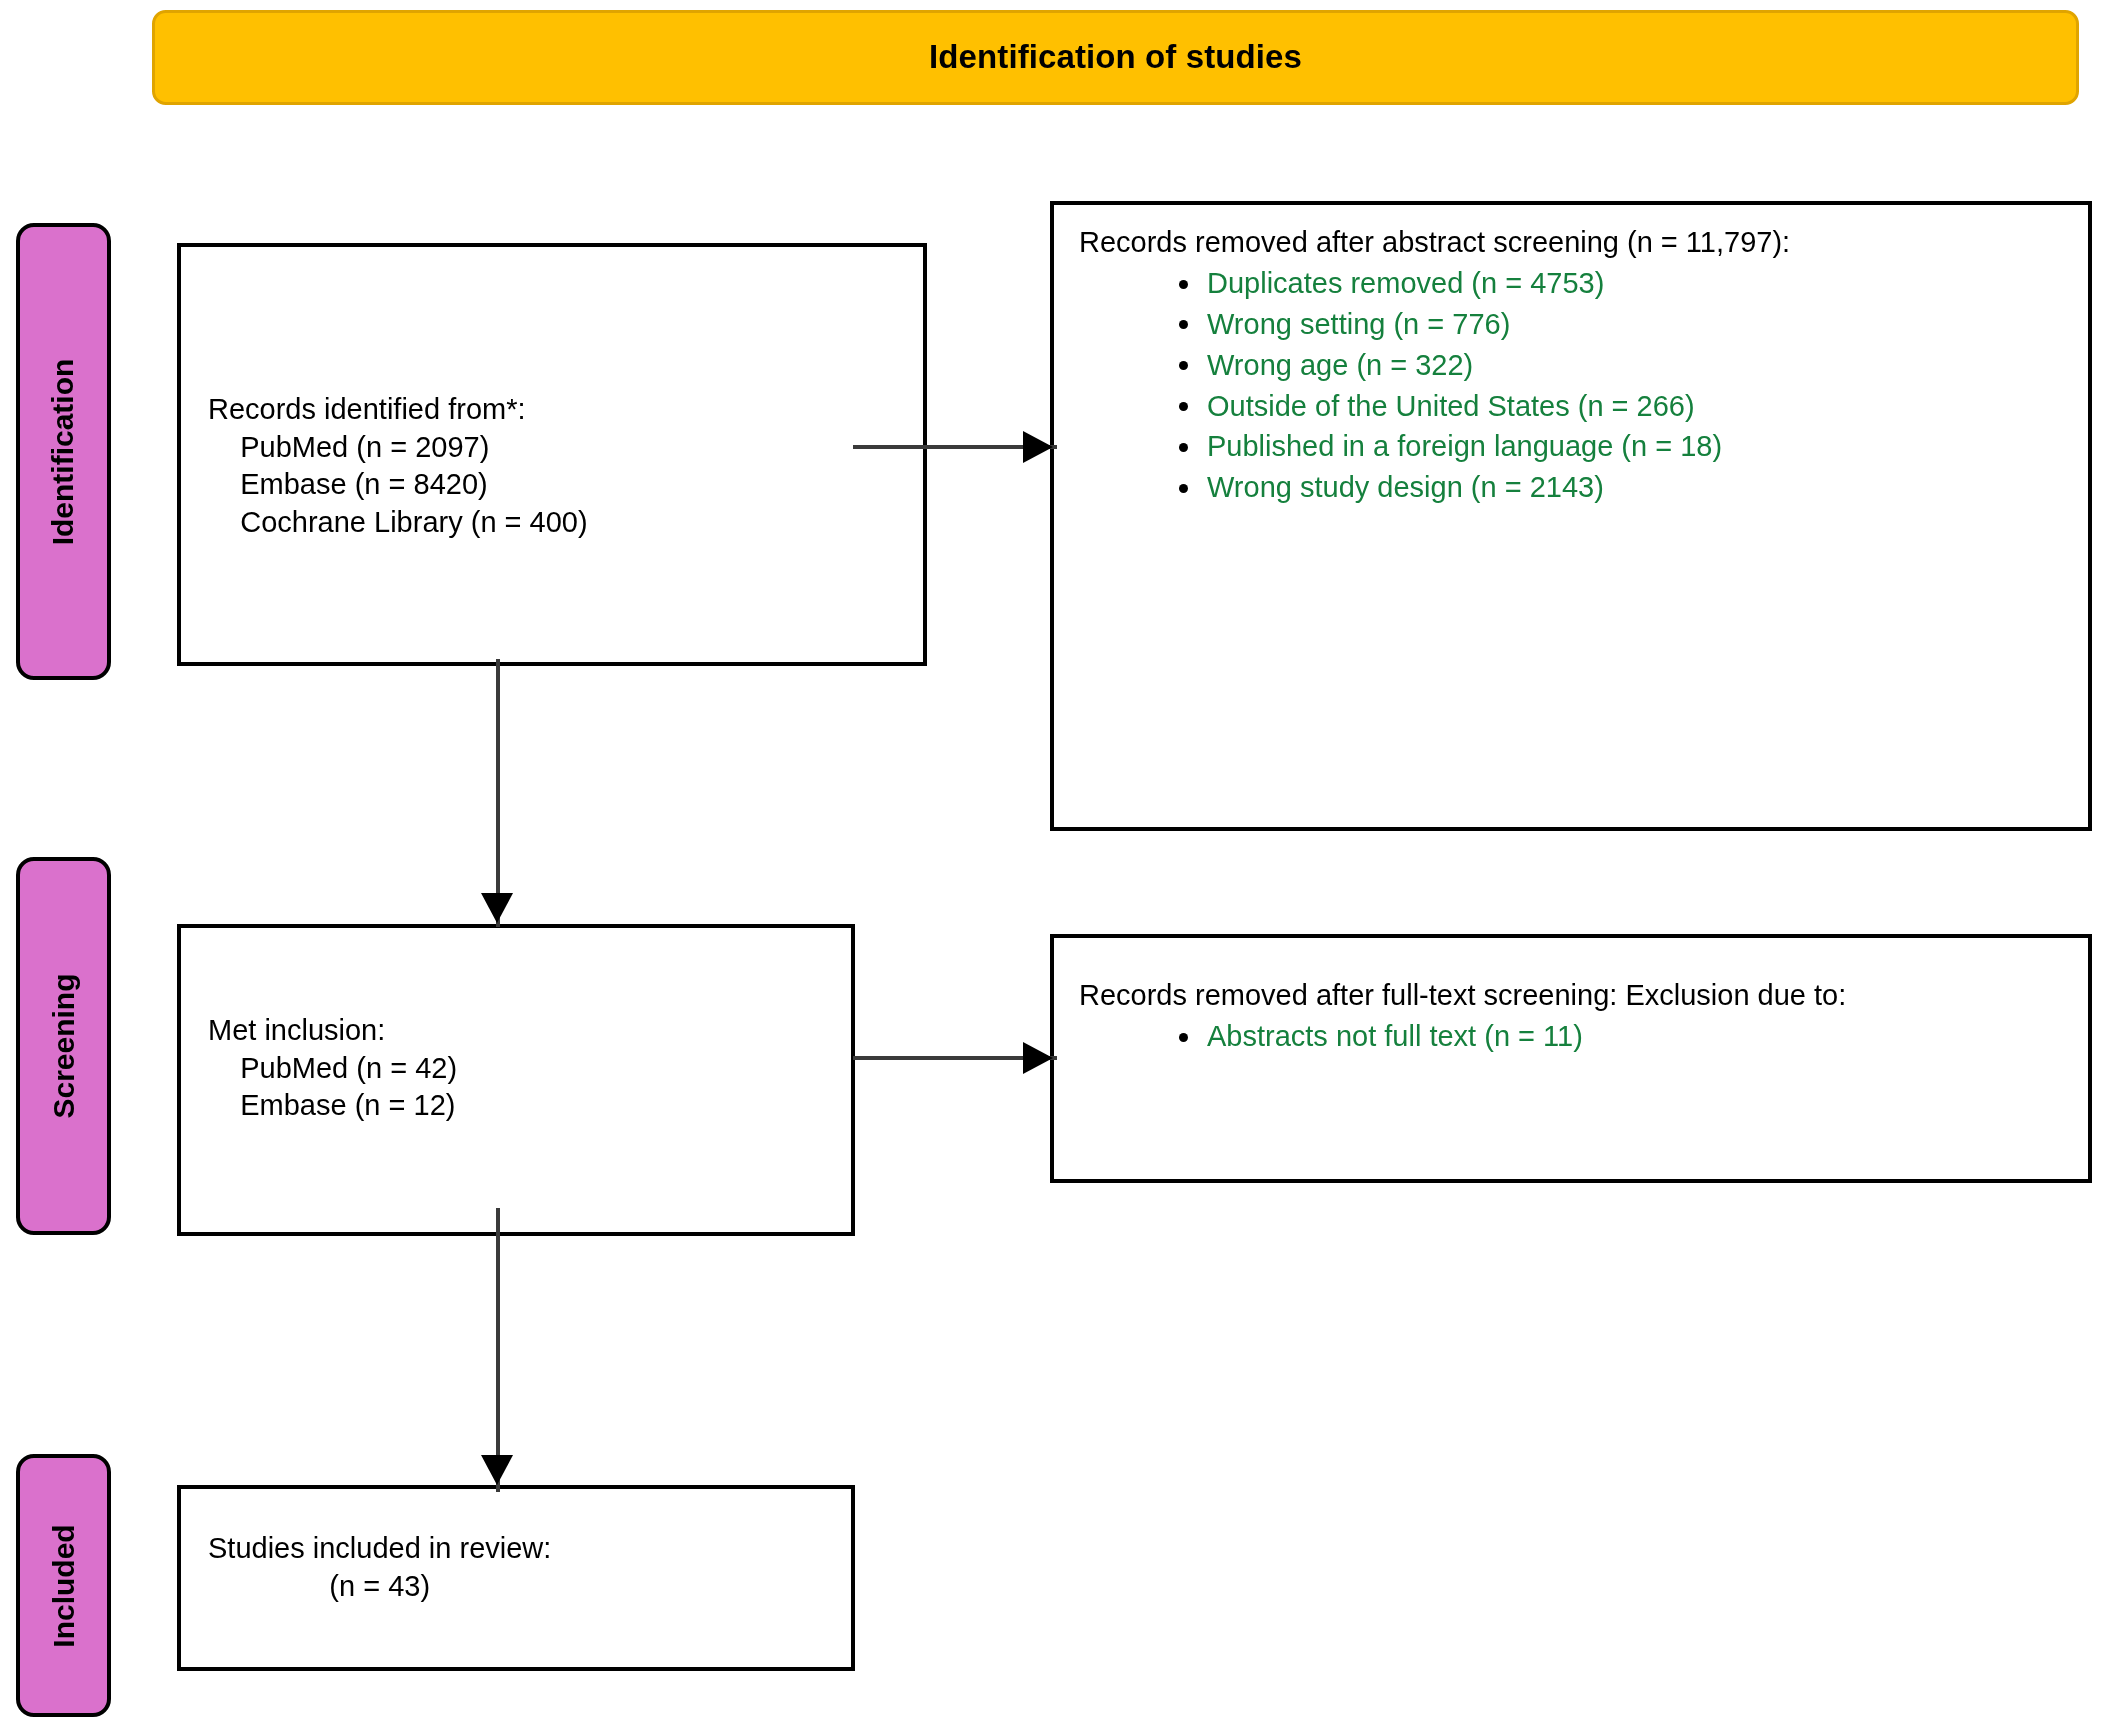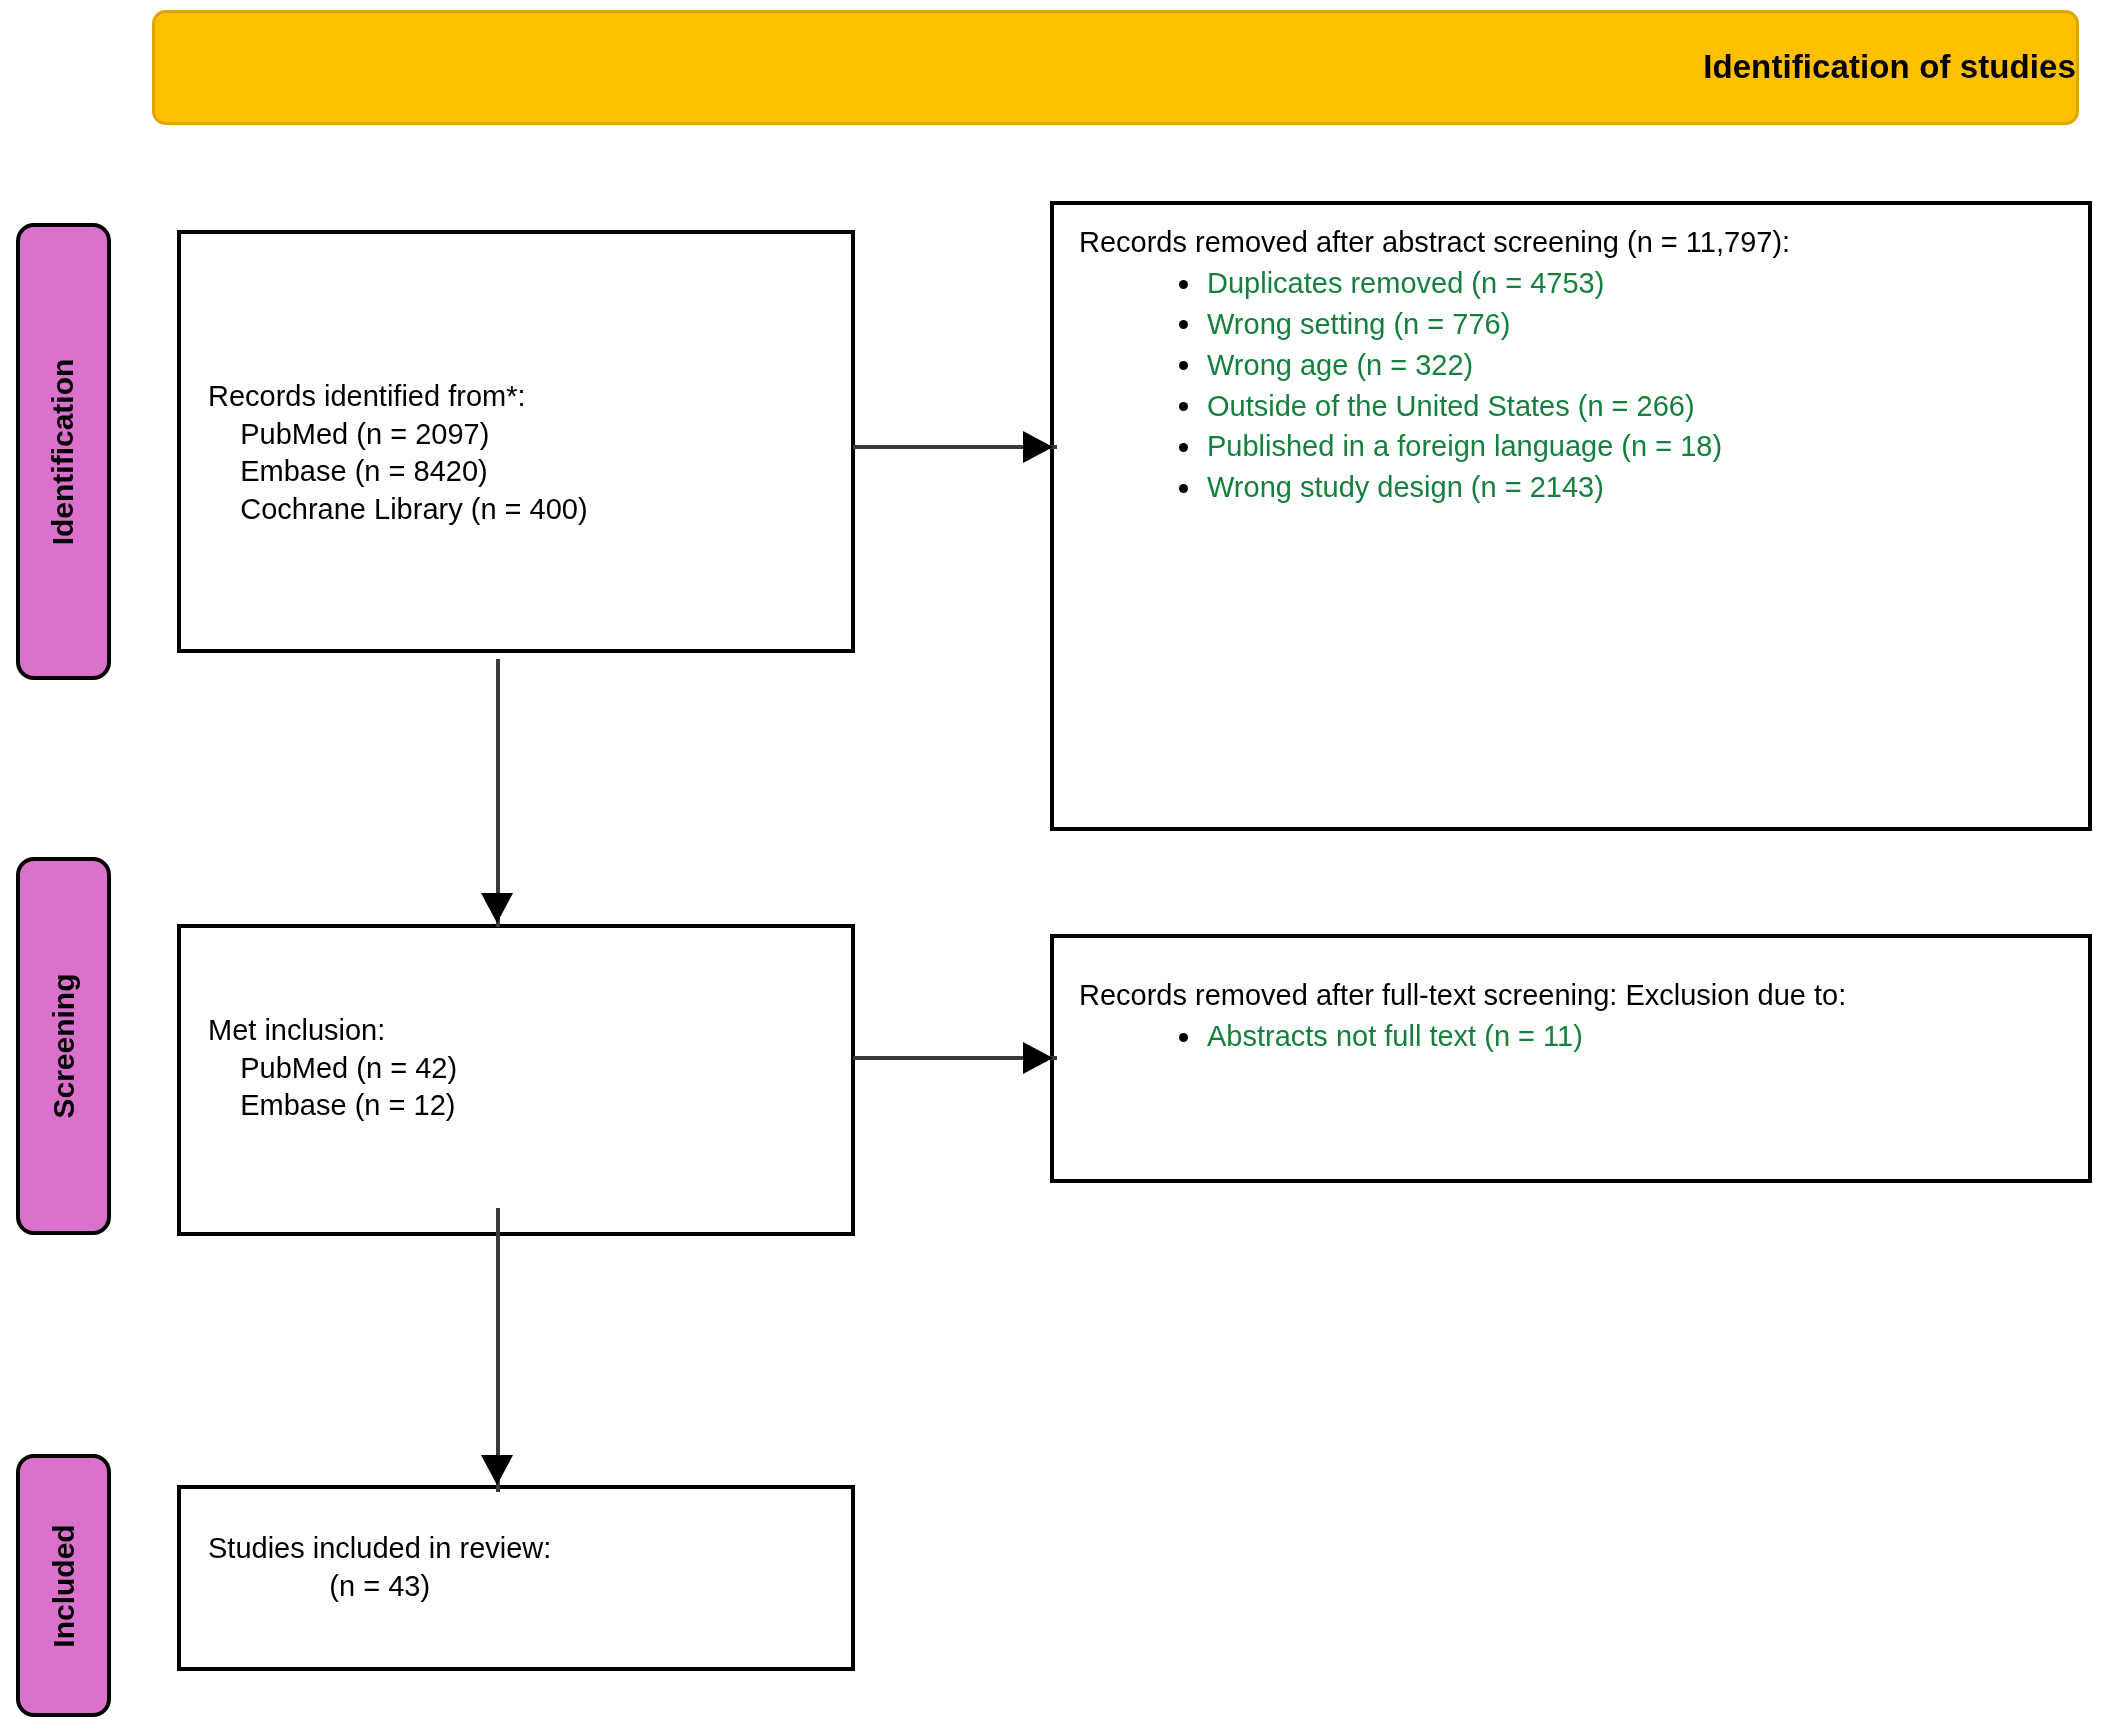--- a/index.html
+++ b/index.html
@@ -12,28 +12,28 @@
     width:2108px;
     height:1732px;
     background:#ffffff;
     overflow:hidden;
   }
 
   
   .banner{
     position:absolute;
     left:152px; top:9.5px;
-    width:1927px; height:115px;
+    width:1927px; height:95px;
     background:#FFC000;
     border:3.7px solid #E0A400;
     border-radius:13.7px;
     box-sizing:border-box;
     display:flex;
     align-items:center;
-    justify-content:flex-end;
+    justify-content:center;
   }
   .banner-title{
     font-size:33px;
     font-weight:bold;
     color:#000000;
     letter-spacing:0.1px;
   }
 
   
   .stage{
@@ -64,21 +64,21 @@
     border:4.7px solid #000000;
     box-sizing:border-box;
   }
   .box-text{
     position:absolute;
     font-size:29px;
     line-height:1.30;
     color:#000000;
     white-space:pre-wrap;
   }
-  #box-identified{ left:177px;  top:230px;  width:678px; height:423px; }
+  #box-identified{ left:177px;  top:243px;  width:750px; height:423px; }
   #box-identified .box-text{ left:27px; top:144px; }
 
   #box-removed-abstract{ left:1050px; top:201px; width:1042px; height:630px; }
   #box-removed-abstract .inner{ position:absolute; left:25px; top:19px; right:14.7px; }
 
   #box-met-inclusion{ left:177px; top:924px; width:678px; height:312px; }
   #box-met-inclusion .box-text{ left:27px; top:84px; }
 
   #box-removed-fulltext{ left:1050px; top:934px; width:1042px; height:249px; }
   #box-removed-fulltext .inner{ position:absolute; left:25px; top:39px; right:14.7px; }

